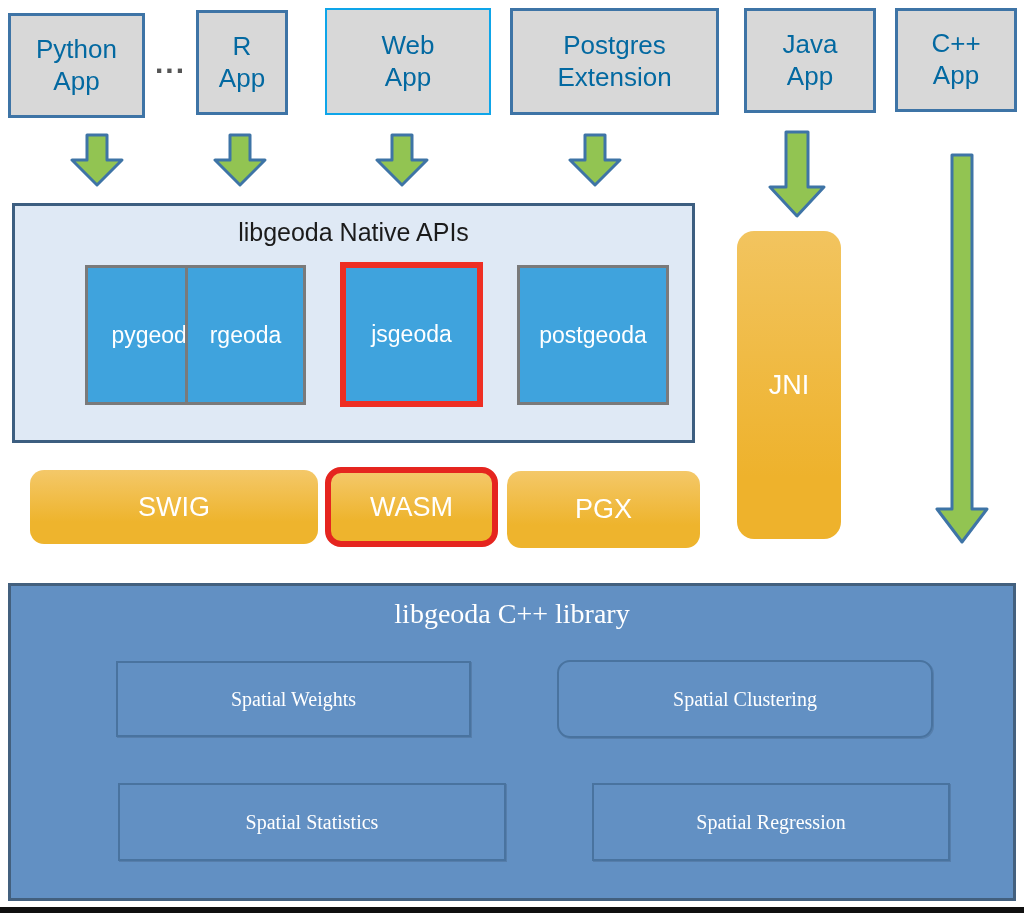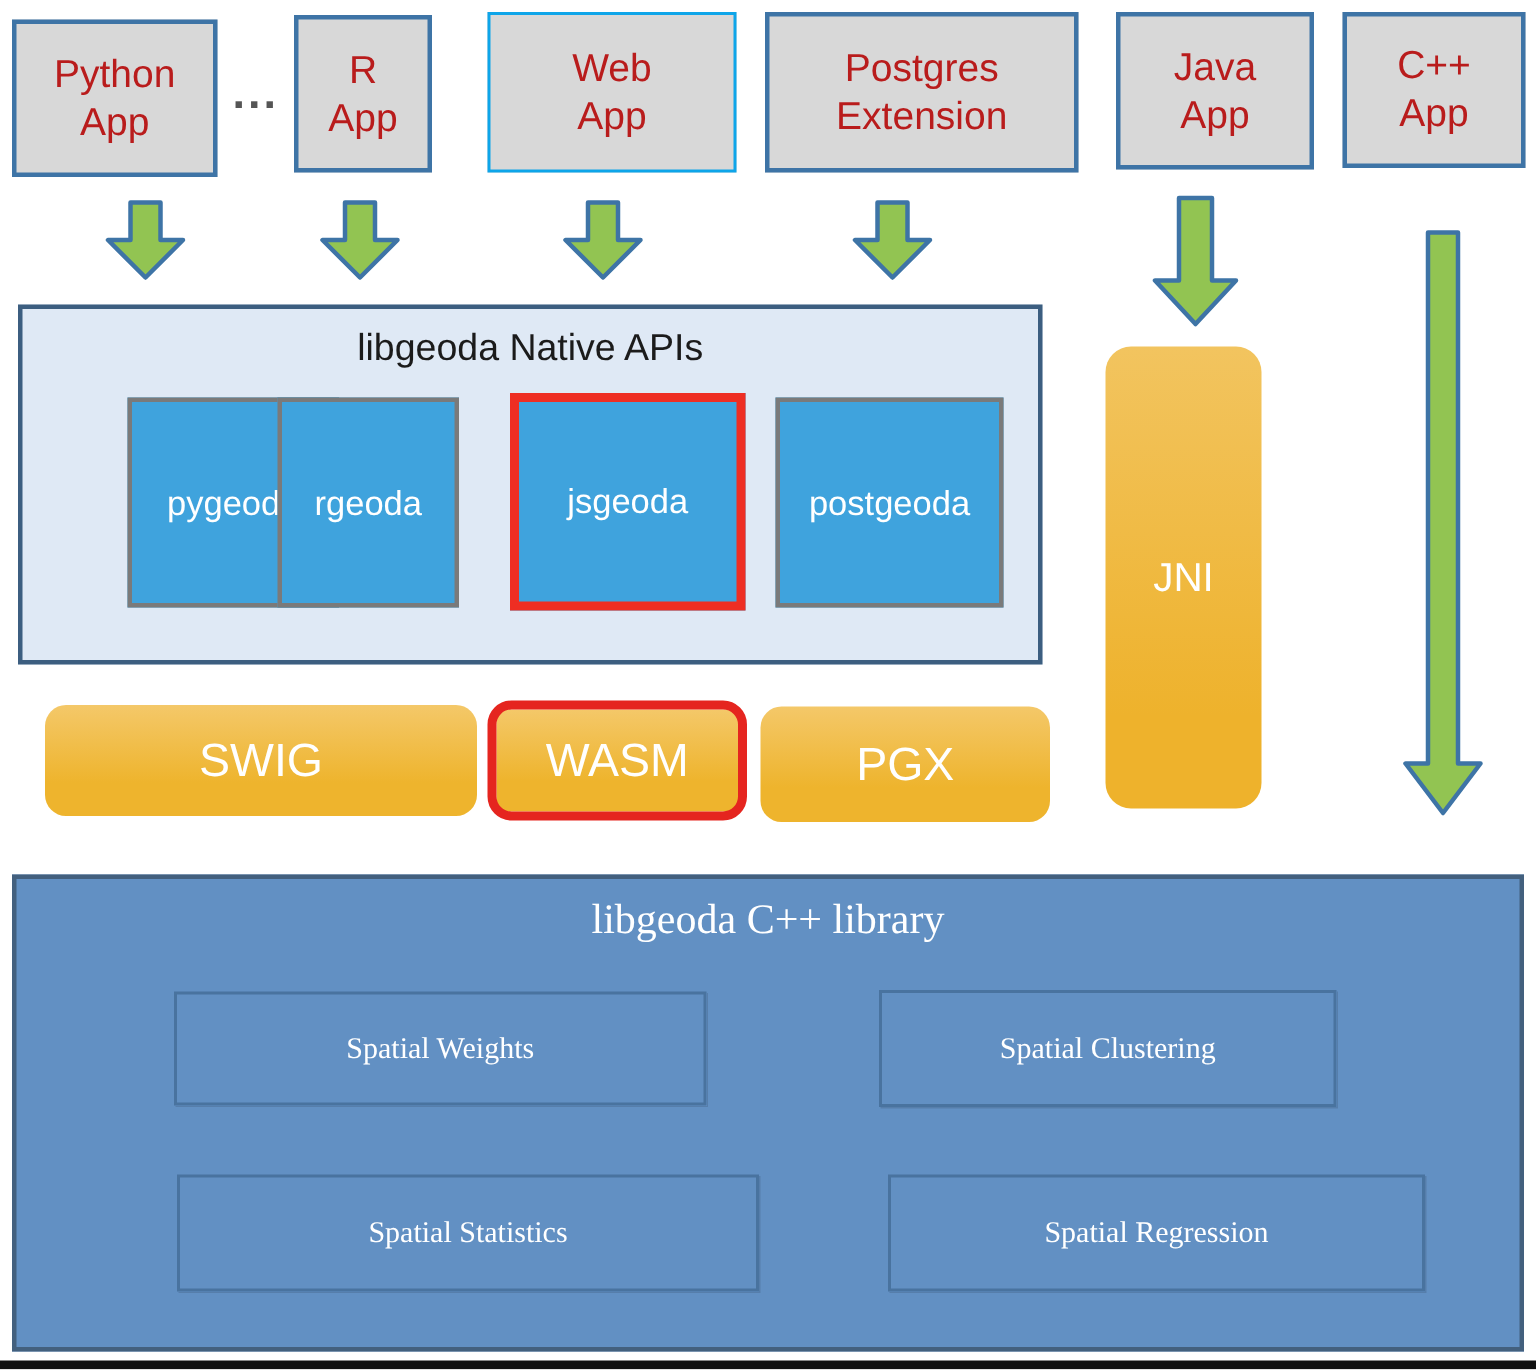--- a/index.html
+++ b/index.html
@@ -18,21 +18,21 @@
   .abs { position: absolute; }
 
   
   .app-box {
     background: #d8d8d8;
     border: 3px solid #3e74a6;
     display: flex;
     align-items: center;
     justify-content: center;
     text-align: center;
-    color: #b91c1c;
+    color: #0369a1;
     font-size: 26px;
     line-height: 1.22;
     white-space: pre-line;
     box-sizing: border-box;
   }
   .app-box.highlight {
     border: 2px solid #0ea5e9;
   }
   .ellipsis {
     color: #555555;
@@ -68,21 +68,21 @@
   }
   .module-box.highlight {
     border: 6px solid #ee2e23;
   }
 
   
   .binding-pill {
     background: linear-gradient(180deg, #f4c869 0%, #eeb42d 70%);
     border-radius: 14px;
     color: #ffffff;
-    font-size: 31px;
+    font-size: 27px;
     display: flex;
     align-items: center;
     justify-content: center;
     box-sizing: border-box;
   }
   .binding-pill.highlight {
     border: 6px solid #e5251f;
     border-radius: 20px;
   }
   .jni-pill {
@@ -186,39 +186,39 @@
     </svg>
   </div>
 
   <div class="abs native-panel" style="left:12px; top:203px; width:683px; height:240px;">
     <div class="native-title">libgeoda Native APIs</div>
 
     <div class="module-box" style="left:23px; top:59px; width:141px; height:140px;margin-left:47px;">pygeoda</div>
 
     <div class="module-box" style="left:170px; top:59px; width:121px; height:140px;">rgeoda</div>
 
-    <div class="module-box highlight" style="left:325px; top:56px; width:157px; height:145px;">jsgeoda</div>
+    <div class="module-box highlight" style="left:325px; top:56px; width:143px; height:145px;">jsgeoda</div>
 
     <div class="module-box" style="left:502px; top:59px; width:152px; height:140px;">postgeoda</div>
   </div>
 
   <div class="abs binding-pill" style="left:30px; top:470px; width:288px; height:74px;">SWIG</div>
 
   <div class="abs binding-pill highlight" style="left:325px; top:467px; width:173px; height:80px;border-radius:16px;">WASM</div>
 
   <div class="abs binding-pill" style="left:507px; top:471px; width:193px; height:77px;">PGX</div>
 
   <div class="abs jni-pill" style="left:737px; top:231px; width:104px; height:308px;">JNI</div>
 
   <div class="abs library-panel" style="left:8px; top:583px; width:1008px; height:318px;">
     <div class="library-title">libgeoda C++ library</div>
 
     <div class="component-box" style="left:105px; top:75px; width:355px; height:76px;">Spatial Weights</div>
 
-    <div class="component-box" style="left:575px; top:74px; width:305px; height:78px;">Spatial Clustering</div>
+    <div class="component-box" style="left:546px; top:74px; width:376px; height:78px;border-radius:13px;">Spatial Clustering</div>
 
     <div class="component-box" style="left:107px; top:197px; width:388px; height:78px;">Spatial Statistics</div>
 
     <div class="component-box" style="left:581px; top:197px; width:358px; height:78px;">Spatial Regression</div>
   </div>
 
   <div class="abs bottom-bar" style="left:0; top:907px; width:1024px; height:6px;"></div>
 
 </div>
 

